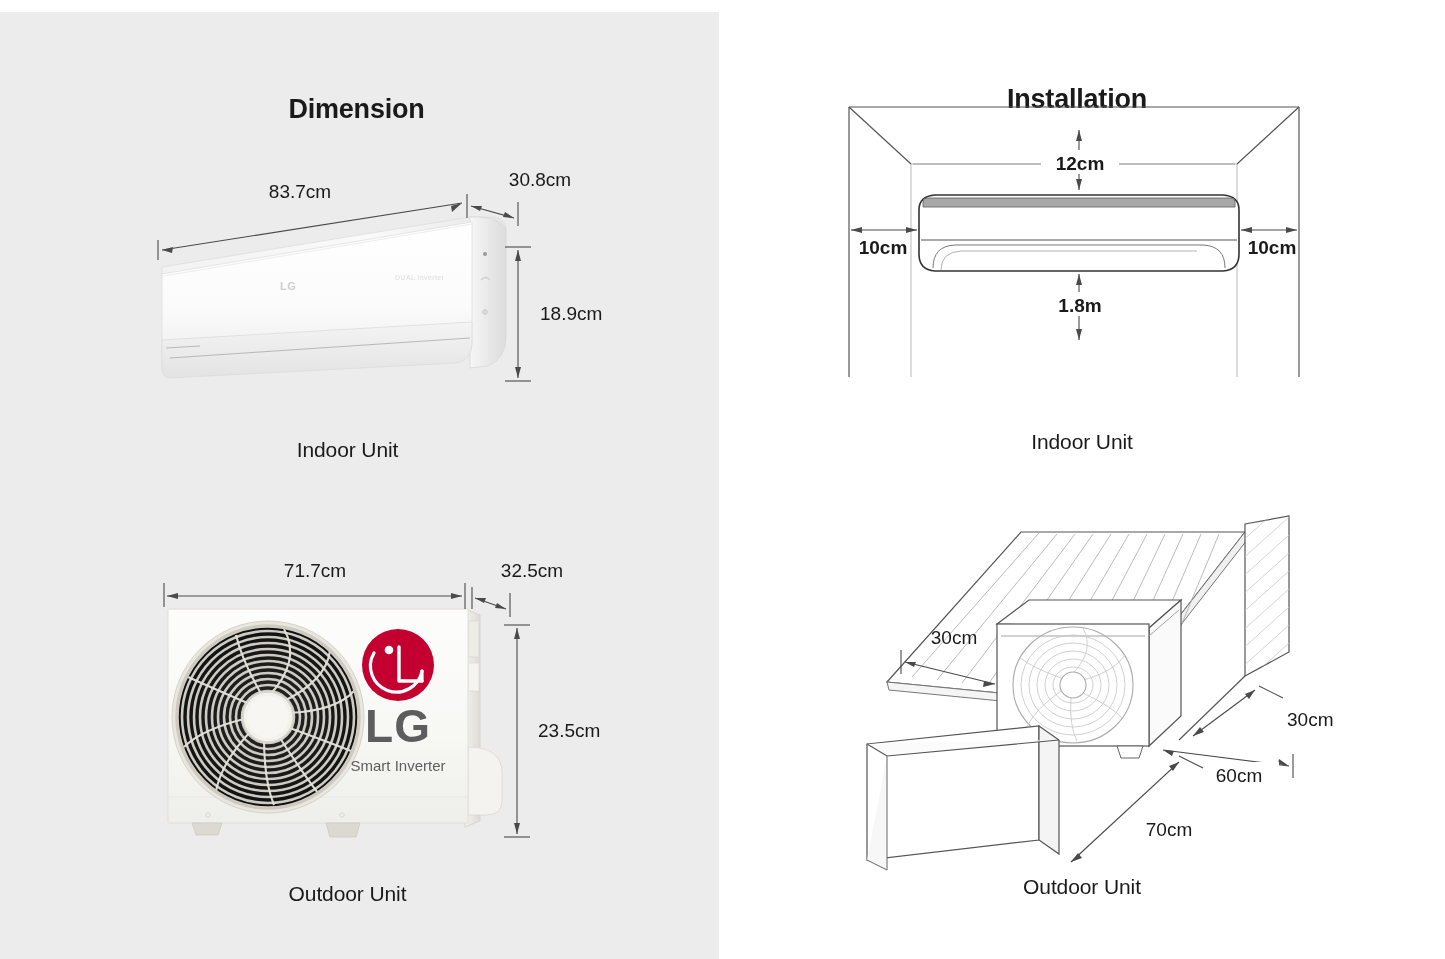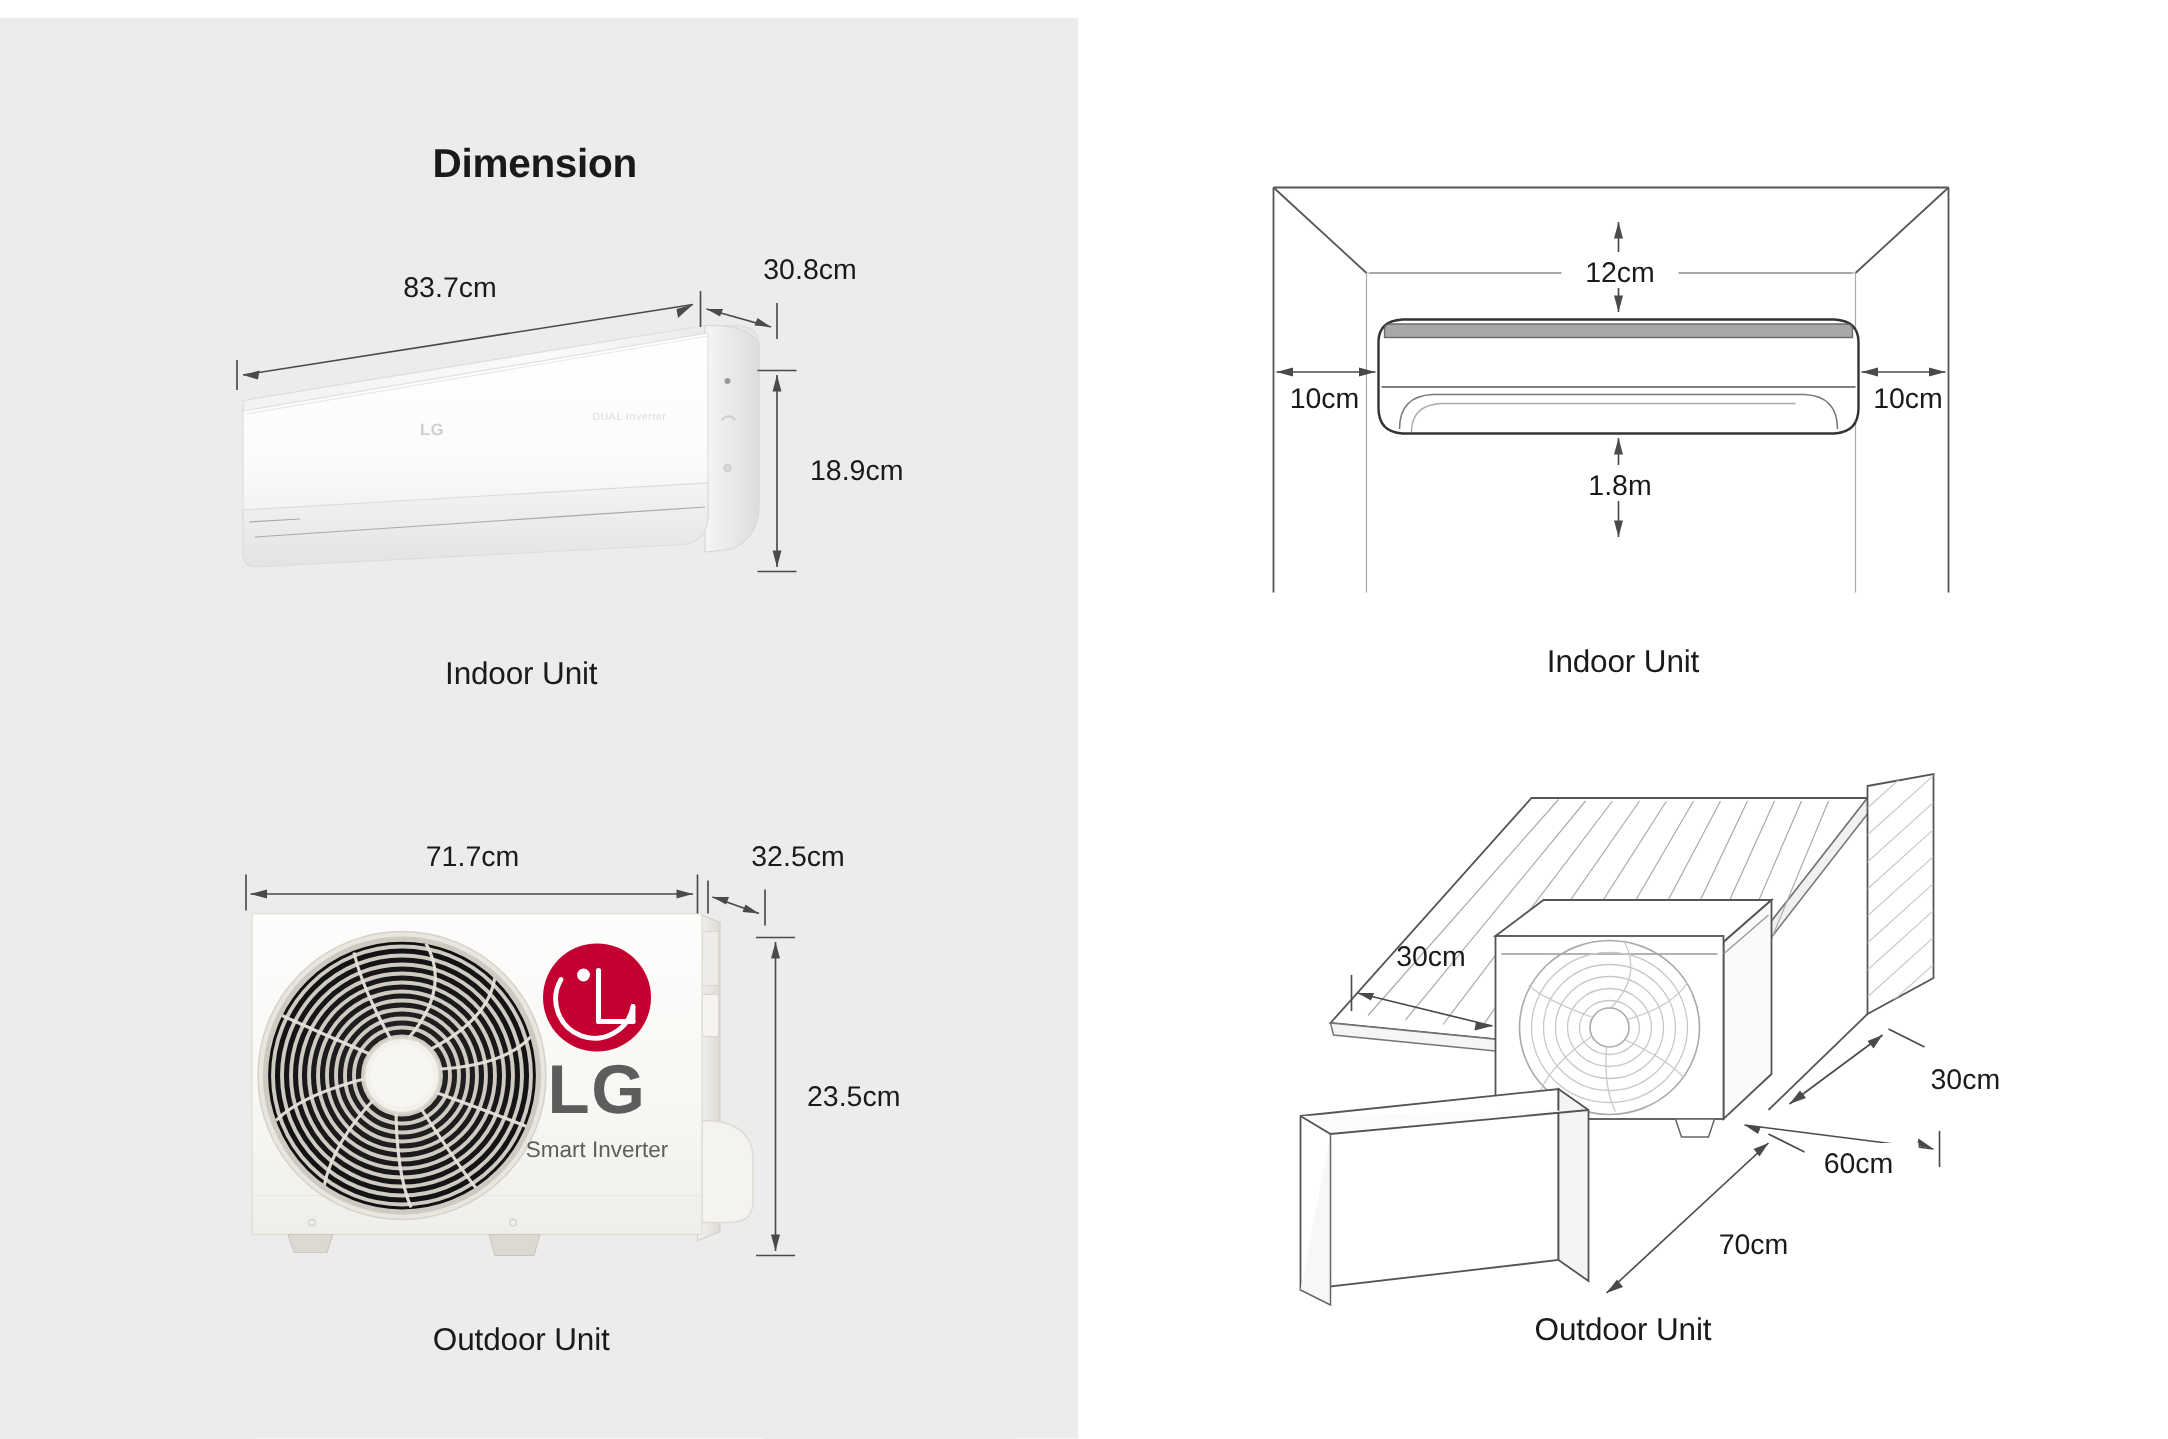--- a/index.html
+++ b/index.html
@@ -258,22 +258,23 @@
           <text x="388" y="180" class="dimtxt">23.5cm</text>
         </g>
       </svg>
     </div>
 
     <div class="caption" style="top:870px; left:-12px;">Outdoor Unit</div>
   </div>
 
   <div class="panel-right">
 
-
-    <div class="abs" style="left:110px; top:110px; width:510px; height:290px;">
+    <div class="panel-title right-t">Installation</div>
+
+    <div class="abs" style="left:110px; top:92px; width:510px; height:290px;font-weight:bold;">
       <svg width="510" height="290" viewBox="0 0 510 290">
 
         <g>
 
           <path d="M20,15 L470,15" class="ln-draw"></path>
           <path d="M20,15 L20,285" class="ln-draw"></path>
           <path d="M470,15 L470,285" class="ln-draw"></path>
 
           <path d="M20,15 L82,72" class="ln-draw"></path>
           <path d="M470,15 L408,72" class="ln-draw"></path>

